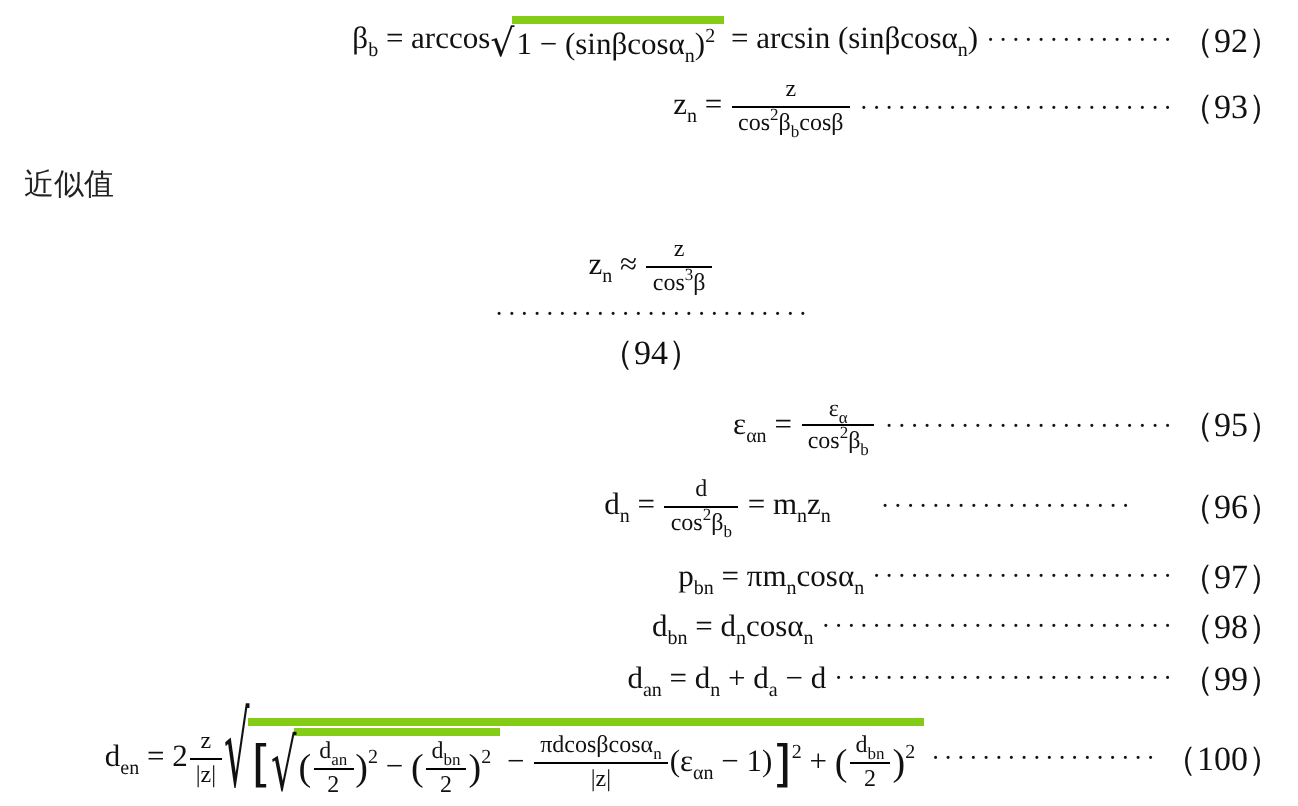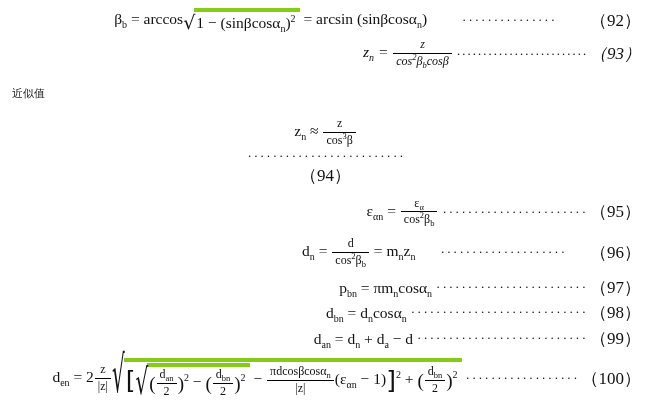--- a/index.html
+++ b/index.html
@@ -1,40 +1,40 @@
 <!DOCTYPE html>
 <html><head>
 <meta charset="utf-8">
 <style>
   html,body{margin:0;padding:0;}
   body{width:649px;height:403px;background:#ffffff;overflow:hidden;color:#111;font-family:"Liberation Serif","DejaVu Serif",serif;}
   .page{padding:6px 8px 0 10px;}
   .row{display:flex;justify-content:flex-end;align-items:center;}
   .label-row{display:block;margin-top:14px;padding-left:2px;}
-  .label{font-size:11px;color:#222;font-family:"DejaVu Sans","Liberation Sans",sans-serif;}
+  .label{font-size:15px;color:#222;font-family:"DejaVu Sans","Liberation Sans",sans-serif;}
   .formula{font-size:15.5px;line-height:1.25;}
   .mr{white-space:pre;}
   sub{font-size:10px;line-height:0;}
   sup{font-size:10px;line-height:0;}
   .frac{display:inline-block;vertical-align:middle;text-align:center;font-size:12px;line-height:1.15;margin:0 1px;}
   .frac .fn{display:block;border-bottom:1px solid #000;padding:0 3px 1px;}
   .frac .fd{display:block;padding:1px 3px 0;}
   .frac sub,.frac sup{font-size:8.5px;}
   .sqrt{display:inline-flex;align-items:stretch;vertical-align:middle;}
   .rad{display:inline-block;align-self:flex-end;line-height:1;font-family:"DejaVu Sans",sans-serif;margin-right:-1px;}
   .rad-s{font-size:19px;}
   .rad-m{font-size:20px;transform:scaleY(1.8);transform-origin:50% 92%;}
   .rad-l{font-size:20px;transform:scaleY(2.55);transform-origin:50% 94%;}
   .body{display:inline-block;border-top:4px solid #84cc16;padding:1px 4px 0 2px;}
   .bp{font-size:19px;line-height:1;vertical-align:middle;}
   .bb{font-size:25px;line-height:1;vertical-align:middle;font-family:"DejaVu Sans",sans-serif;}
   .dots{font-size:13px;letter-spacing:2px;margin:0 2px 0 4px;color:#111;}
   .eqnum{font-size:17px;white-space:pre;}
-  .r92{margin-top:2px;gap:31px;}
-  .r93{margin-top:6px;font-style:italic;}
+  .r92{margin-top:2px;}
+  .r93{margin-top:6px;}
   .r94{margin-top:16px;flex-direction:column;}
   .r95{margin-top:10px;}
   .r96{margin-top:10px;gap:21px;}
   .r97{margin-top:8px;}
   .r98{margin-top:2px;align-items:center;}
   .r99{margin-top:3px;}
   .r100{margin-top:8px;padding-right:0;}
 </style>
 </head>
 <body>

